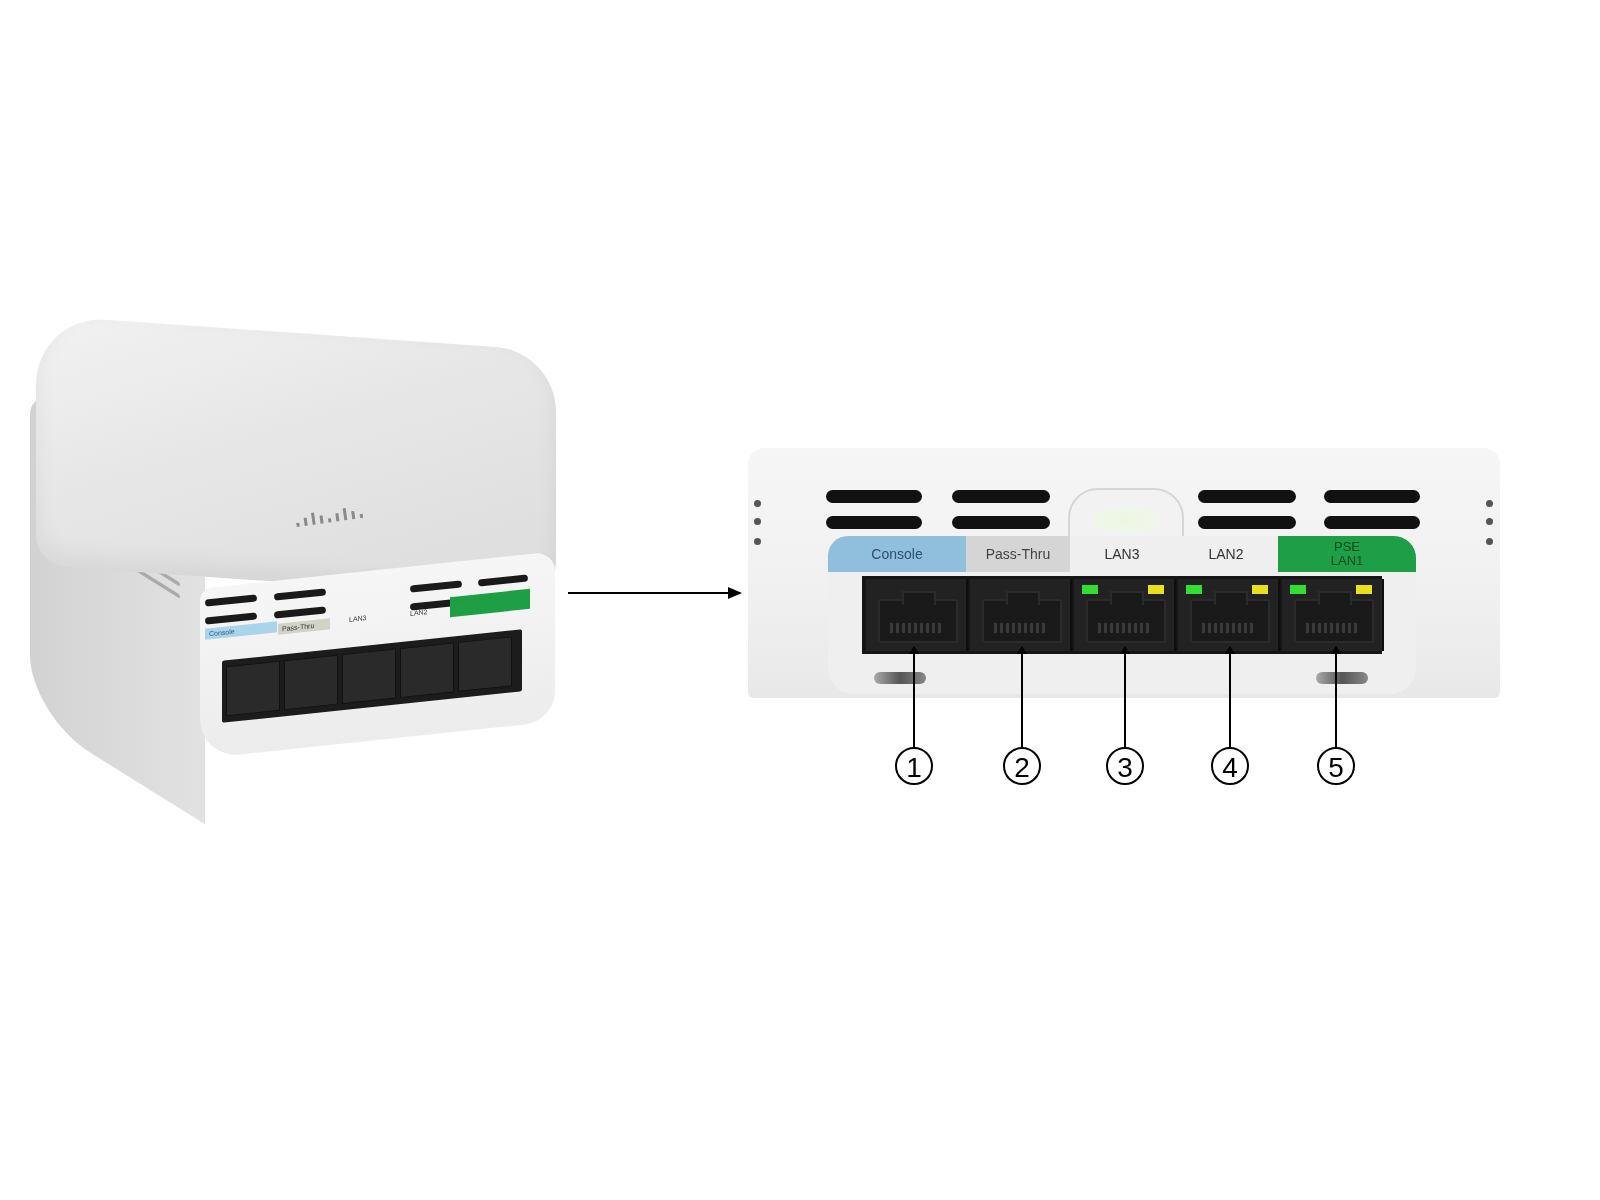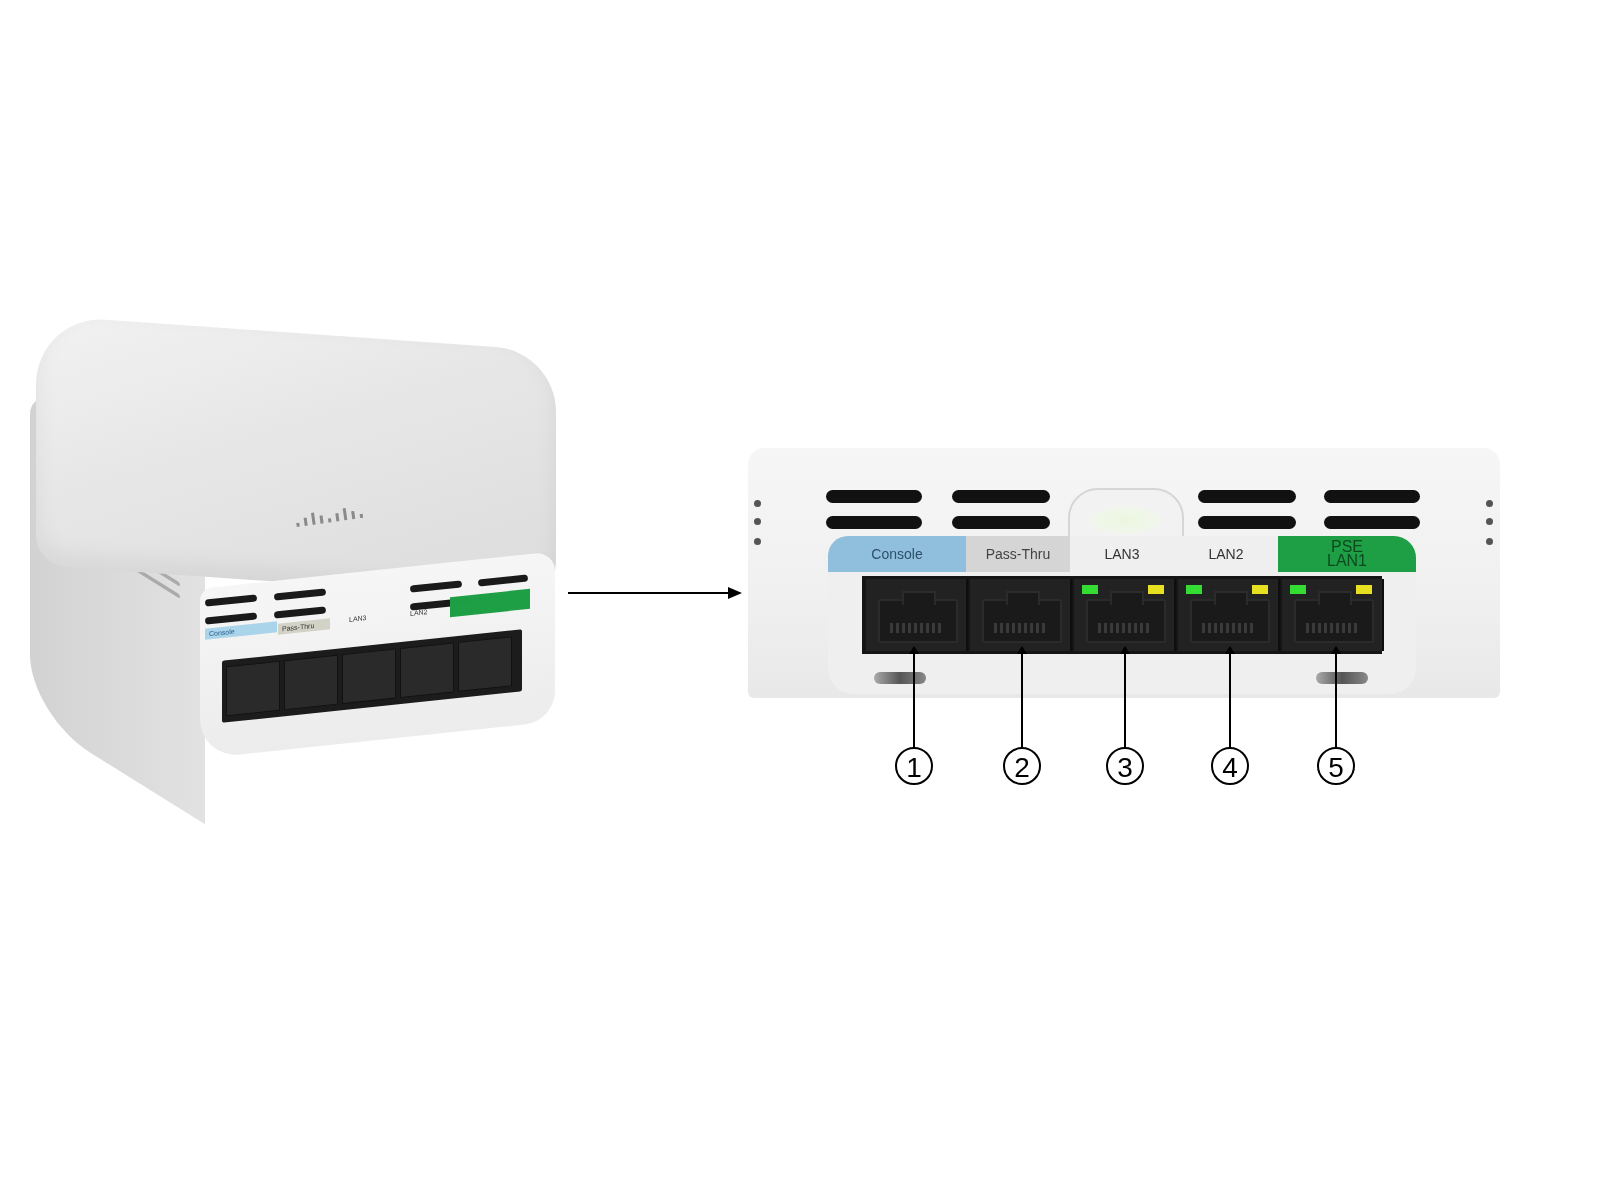--- a/index.html
+++ b/index.html
@@ -60,21 +60,21 @@
   .port-panel {
     position:absolute; left:80px; top:88px; width:588px; height:158px;
     background:#efefef; border-radius:22px 22px 26px 26px;
   }
   .label-strip { position:absolute; top:0; height:36px; font-size:14px; display:flex; align-items:center;
                  justify-content:center; color:#333; text-align:center; line-height:14px; }
   .lbl-console { left:0; width:138px; background:#8fbfdc; border-radius:20px 0 0 0; color:#2e4f6a; }
   .lbl-pass { left:138px; width:104px; background:#d5d5d5; color:#444; }
   .lbl-lan3 { left:242px; width:104px; background:#efefef; }
   .lbl-lan2 { left:346px; width:104px; background:#efefef; }
-  .lbl-pse { left:450px; width:138px; background:#1e9e45; border-radius:0 22px 0 0; color:#0c4a1e; font-size:16px; }
+  .lbl-pse { left:450px; width:138px; background:#1e9e45; border-radius:0 22px 0 0; color:#0c4a1e; font-size:13px; }
 
   .jack-row { position:absolute; left:34px; top:40px; width:520px; height:78px; background:#151515; }
   .jack { position:absolute; top:3px; width:100px; height:72px; background:#222; border-right:2px solid #0e0e0e; }
   .jack .socket { position:absolute; left:12px; top:20px; width:76px; height:40px; background:#1a1a1a;
                   border:2px solid #2b2b2b; border-radius:2px; }
   .jack .socket::before { content:""; position:absolute; left:22px; top:-10px; width:30px; height:12px; background:#1a1a1a;
                           border:2px solid #2b2b2b; border-bottom:none; }
   .jack .pins { position:absolute; left:24px; top:44px; width:52px; height:10px;
                 background:repeating-linear-gradient(90deg,#3a3a3a 0 3px,#1a1a1a 3px 6px); }
   .led-g { position:absolute; top:6px; left:8px; width:16px; height:9px; background:#33dd33; }

